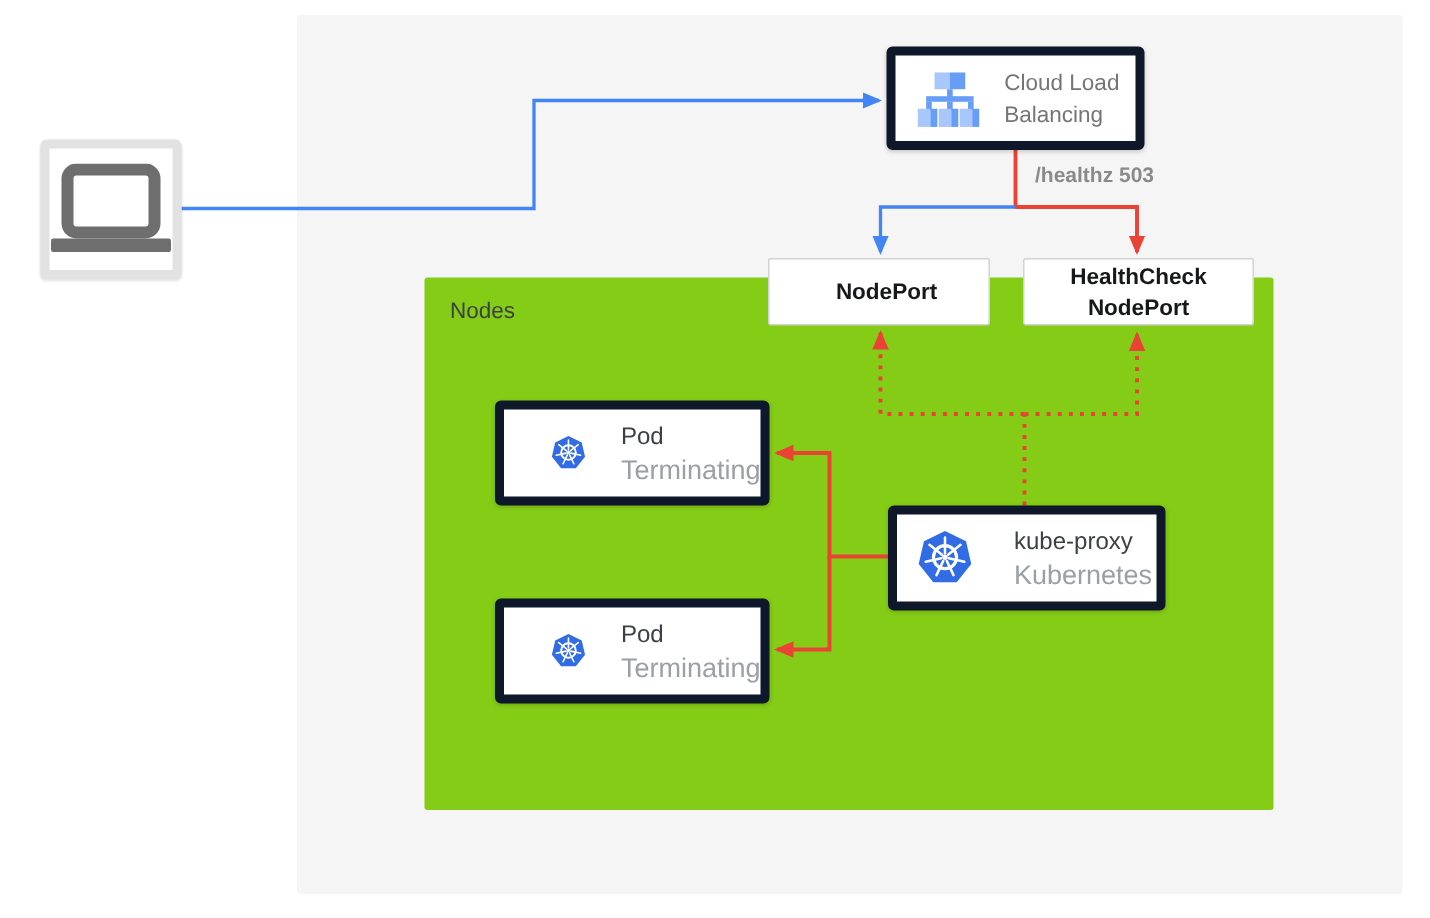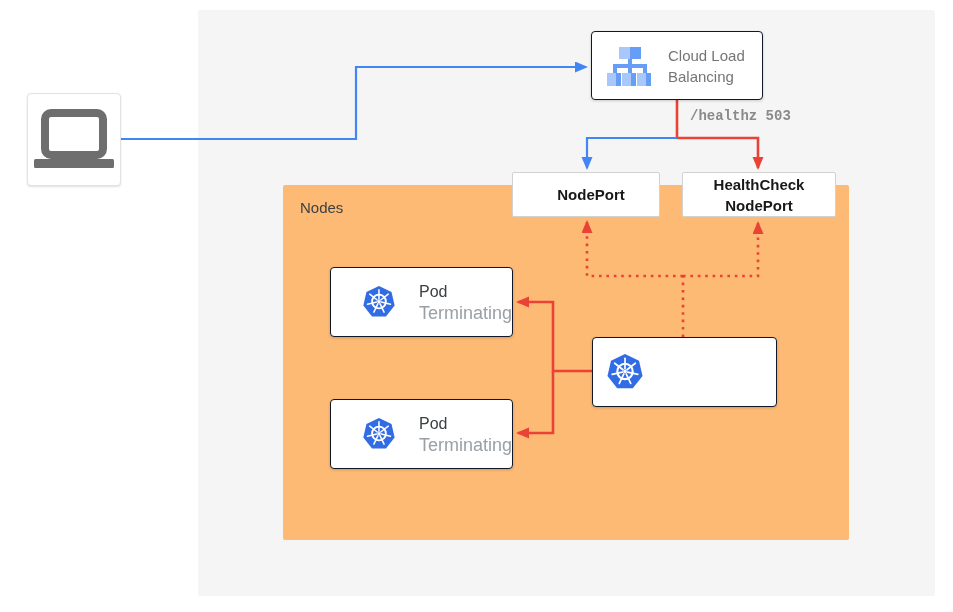--- a/index.html
+++ b/index.html
@@ -1,26 +1,26 @@
 <!DOCTYPE html>
 <html><head>
 <meta charset="utf-8">
 <style>
   html,body { margin:0; padding:0; background:#fff; }
   .stage { position:relative; width:953px; height:612px; background:#ffffff;
            font-family:"Liberation Sans", sans-serif; overflow:hidden; }
   .panel { position:absolute; left:198px; top:10px; width:737px; height:586px;
            background:#f5f5f6; border-radius:2px; }
   .nodes-box { position:absolute; left:283px; top:185px; width:566px; height:355px;
-           background:#fdba74; border-radius:2px; }
+           background:#84cc16; border-radius:2px; }
   .nodes-label { position:absolute; left:17px; top:14px; font-size:15px; color:#3c4043; }
   .wires { position:absolute; left:0; top:0; }
 
   .card { position:absolute; display:flex; align-items:center; box-sizing:border-box;
-          background:#ffffff; border:1px solid #0f172a; border-radius:4px;
+          background:#ffffff; border:6px solid #0f172a; border-radius:4px;
           box-shadow:0 1px 3px rgba(0,0,0,.18); }
   .laptop-card { left:27px; top:93px; width:94px; height:93px; justify-content:center;
           border-color:#e2e2e2; box-shadow:0 1px 2px rgba(0,0,0,.12); }
   .clb-card { left:591px; top:31px; width:172px; height:69px; padding-left:13px; gap:13px; }
   .clb-title { width:94px; font-size:15px; line-height:21px; color:#757575; }
 
   .pod-card { left:330px; width:183px; height:70px; padding-left:31px; gap:23px; }
   .pod-1 { top:267px; }
   .pod-2 { top:399px; }
   .kp-card { left:592px; top:337px; width:185px; height:70px; padding-left:13px; gap:27px; }
@@ -28,21 +28,21 @@
   .card-sub { font-size:18px; line-height:21px; color:#9aa0a6; }
 
   .port { position:absolute; display:flex; align-items:center; justify-content:center;
           text-align:center; box-sizing:border-box; background:#ffffff;
           border:1px solid #d2d2d2; border-radius:2px;
           font-weight:bold; font-size:15px; line-height:21px; color:#17181a; }
   .nodeport-box { left:512px; top:172px; width:148px; height:45px;padding-left:10px; }
   .hc-box { left:682px; top:172px; width:154px; height:45px; padding:0 8px; }
 
   .wire-label { position:absolute; left:690px; top:108px; font-size:14px;
-          font-weight:bold; color:#8a8a8a;font-family:Liberation Mono, monospace; }
+          font-weight:bold; color:#8a8a8a; }
 </style>
 </head>
 <body>
 
 <div class="stage">
 
   <div class="panel"></div>
 
   <div class="nodes-box">
     <div class="nodes-label">Nodes</div>
@@ -134,15 +134,19 @@
     <div>
       <div class="card-title">Pod</div>
       <div class="card-sub">Terminating</div>
     </div>
   </div>
 
   <div class="card kp-card">
     <svg width="38" height="38">
       <use href="#k8s-icon"></use>
     </svg>
+    <div>
+      <div class="card-title">kube-proxy</div>
+      <div class="card-sub">Kubernetes</div>
+    </div>
   </div>
 
 </div>
 
 </body></html>

